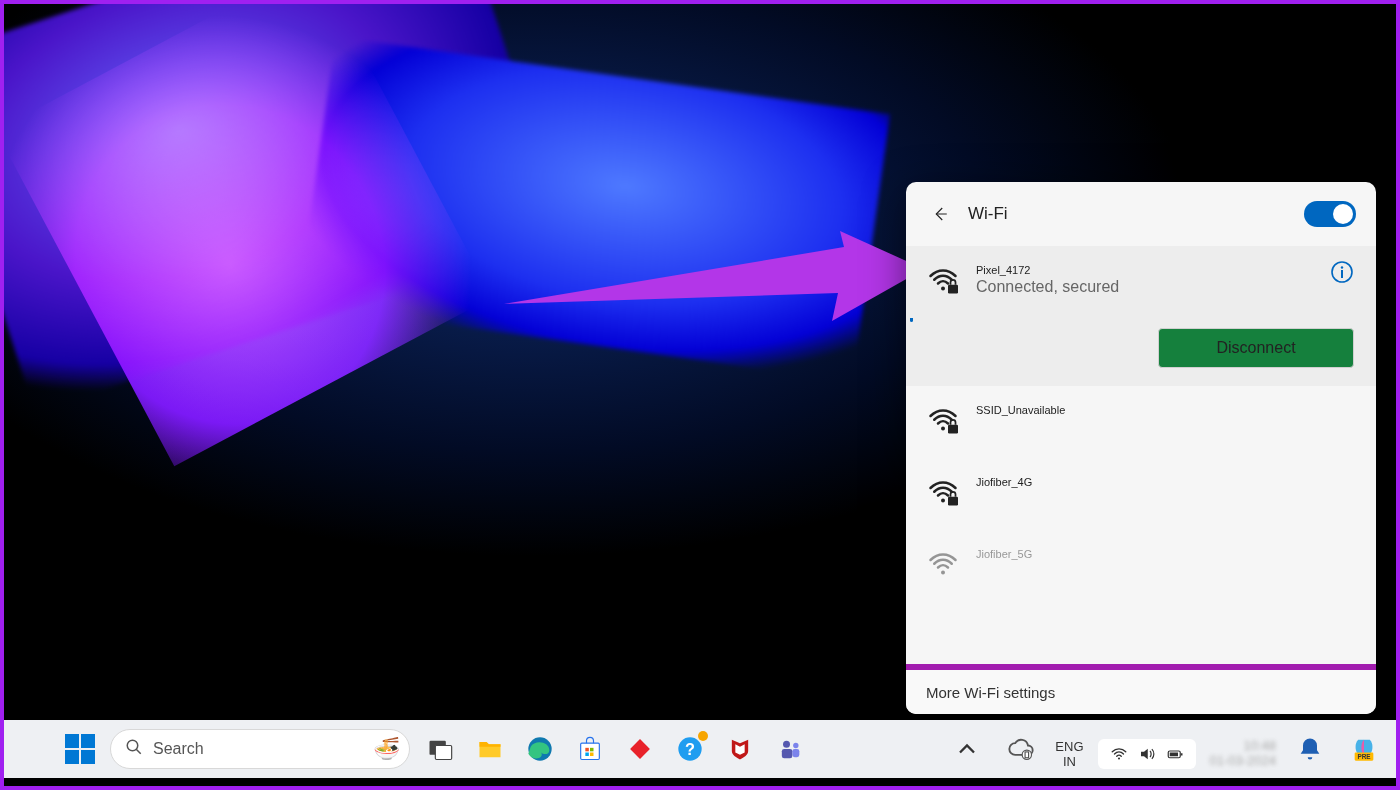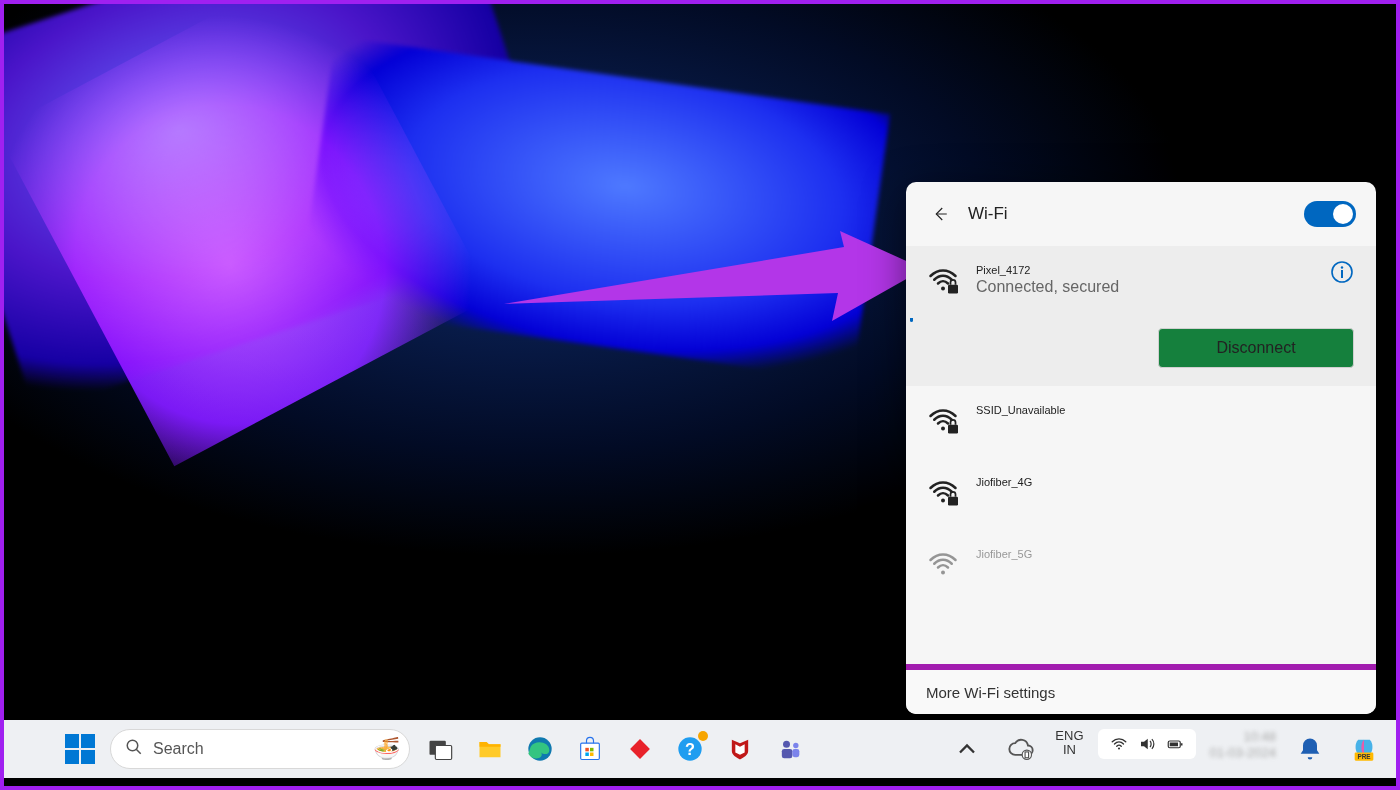--- a/index.html
+++ b/index.html
@@ -50,21 +50,21 @@
   .taskbar{position:absolute;left:4px;right:4px;bottom:12px;height:58px;background:#eef0f3;display:flex;align-items:center;padding:0 12px}
   .tb-center{display:flex;align-items:center;gap:10px;margin-left:44px}
   .start{width:30px;height:30px;display:grid;grid-template:1fr 1fr/1fr 1fr;gap:2px}
   .start div{background:#0078d4}
   .search{width:300px;height:40px;background:#fff;border:1px solid #d8d8d8;border-radius:20px;display:flex;align-items:center;padding:0 14px;position:relative}
   .search .mag{margin-right:10px;color:#555}
   .search .txt{color:#555;font-size:16px}
   .search .emoji{position:absolute;right:8px;font-size:22px}
   .tb-icon{width:40px;height:40px;display:flex;align-items:center;justify-content:center;border-radius:4px}
   .tb-icon svg{width:28px;height:28px}
-  .tray{margin-left:auto;display:flex;align-items:flex-start;gap:14px;color:#333;font-size:13px}
+  .tray{margin-left:auto;display:flex;align-items:flex-end;gap:14px;color:#333;font-size:13px}
   .lang{text-align:center;line-height:1.1}
   .quick{display:flex;align-items:center;gap:10px;background:#fff;border-radius:6px;padding:6px 12px}
   .time{text-align:right;line-height:1.2;color:#aaa;filter:blur(2px)}
 </style>
 </head>
 <body>
 
 <div class="desktop">
   <div class="blob1"></div>
     <div class="blob2"></div>

